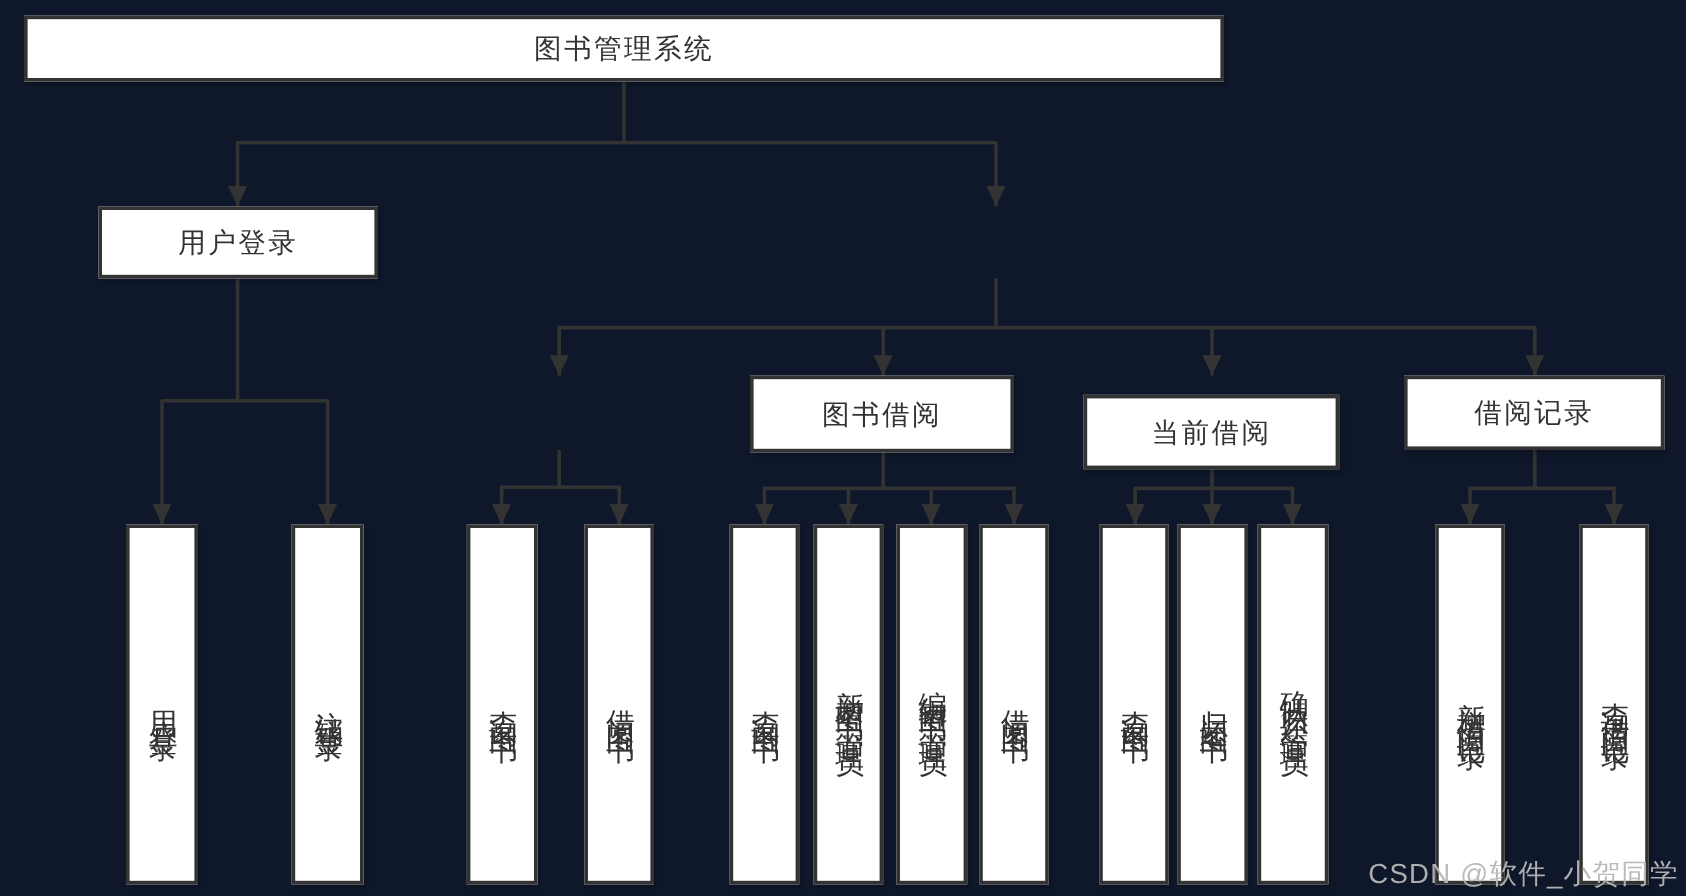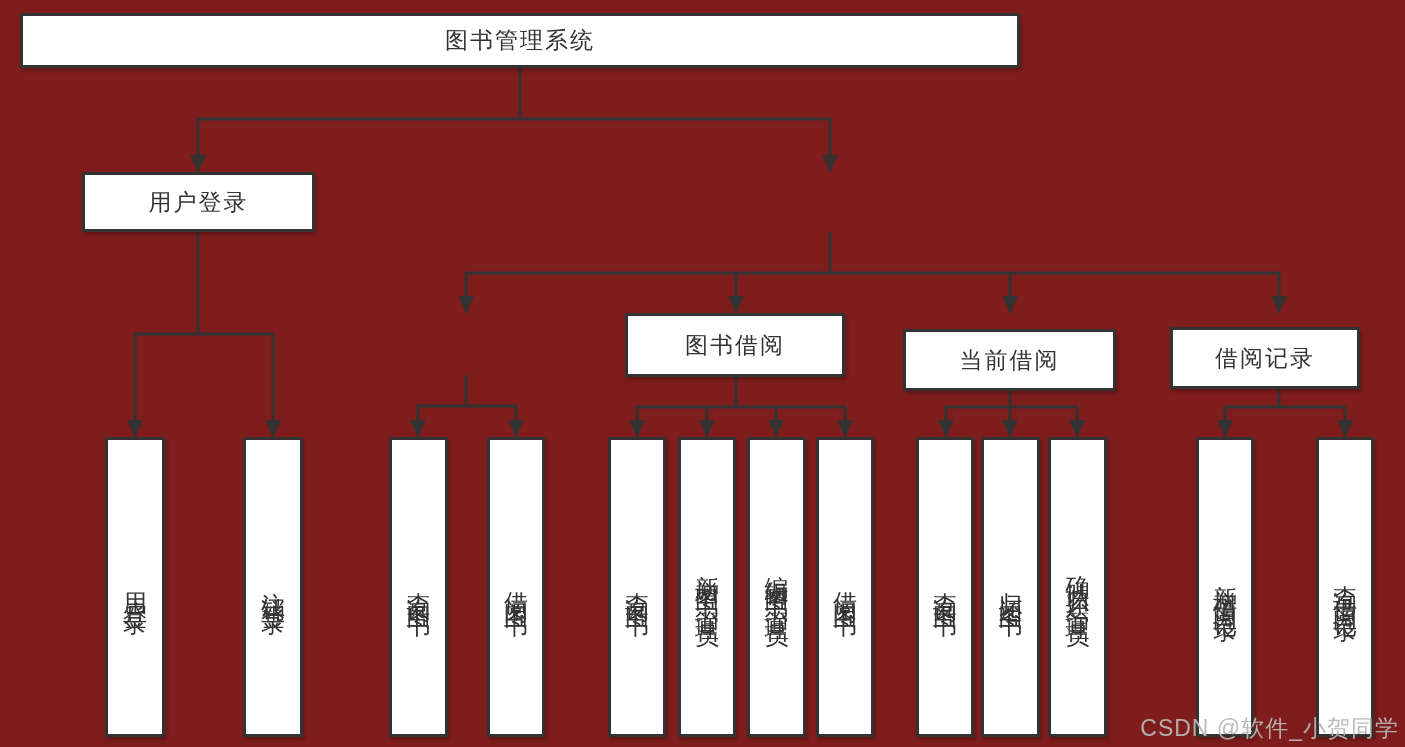--- a/index.html
+++ b/index.html
@@ -1,19 +1,19 @@
 <!DOCTYPE html>
 <html><head>
 <meta charset="utf-8">
 <style>
   html,body{margin:0;padding:0;background:#fff;}
   .stage{
     position:relative;
     width:1405px;height:747px;
-    background:#7f1d1d;
+    background:#0f172a;
     font-family:"Liberation Sans","DejaVu Sans",sans-serif;
     overflow:hidden;
   }
   .wires{position:absolute;left:0;top:0;width:1405px;height:747px;}
   .box{
     position:absolute;
     background:#ffffff;
     border:3px solid #333333;
     box-sizing:border-box;
     display:flex;align-items:center;justify-content:center;
@@ -97,21 +97,21 @@
   <div class="box h" style="left:82px;top:172px;width:233px;height:60px">
     <span>用户登录</span>
   </div>
 
   <div class="box h" style="left:625px;top:313px;width:220px;height:64px">
     <span>图书借阅</span>
   </div>
   <div class="box h" style="left:903px;top:329px;width:213px;height:62px">
     <span>当前借阅</span>
   </div>
-  <div class="box h" style="left:1170px;top:327px;width:190px;height:62px">
+  <div class="box h" style="left:1170px;top:313px;width:217px;height:62px">
     <span>借阅记录</span>
   </div>
 
   <div class="box v" style="left:105px;width:60px">
     <span>用户登录</span>
   </div>
   <div class="box v" style="left:243px;width:60px">
     <span>注销登录</span>
   </div>
 

